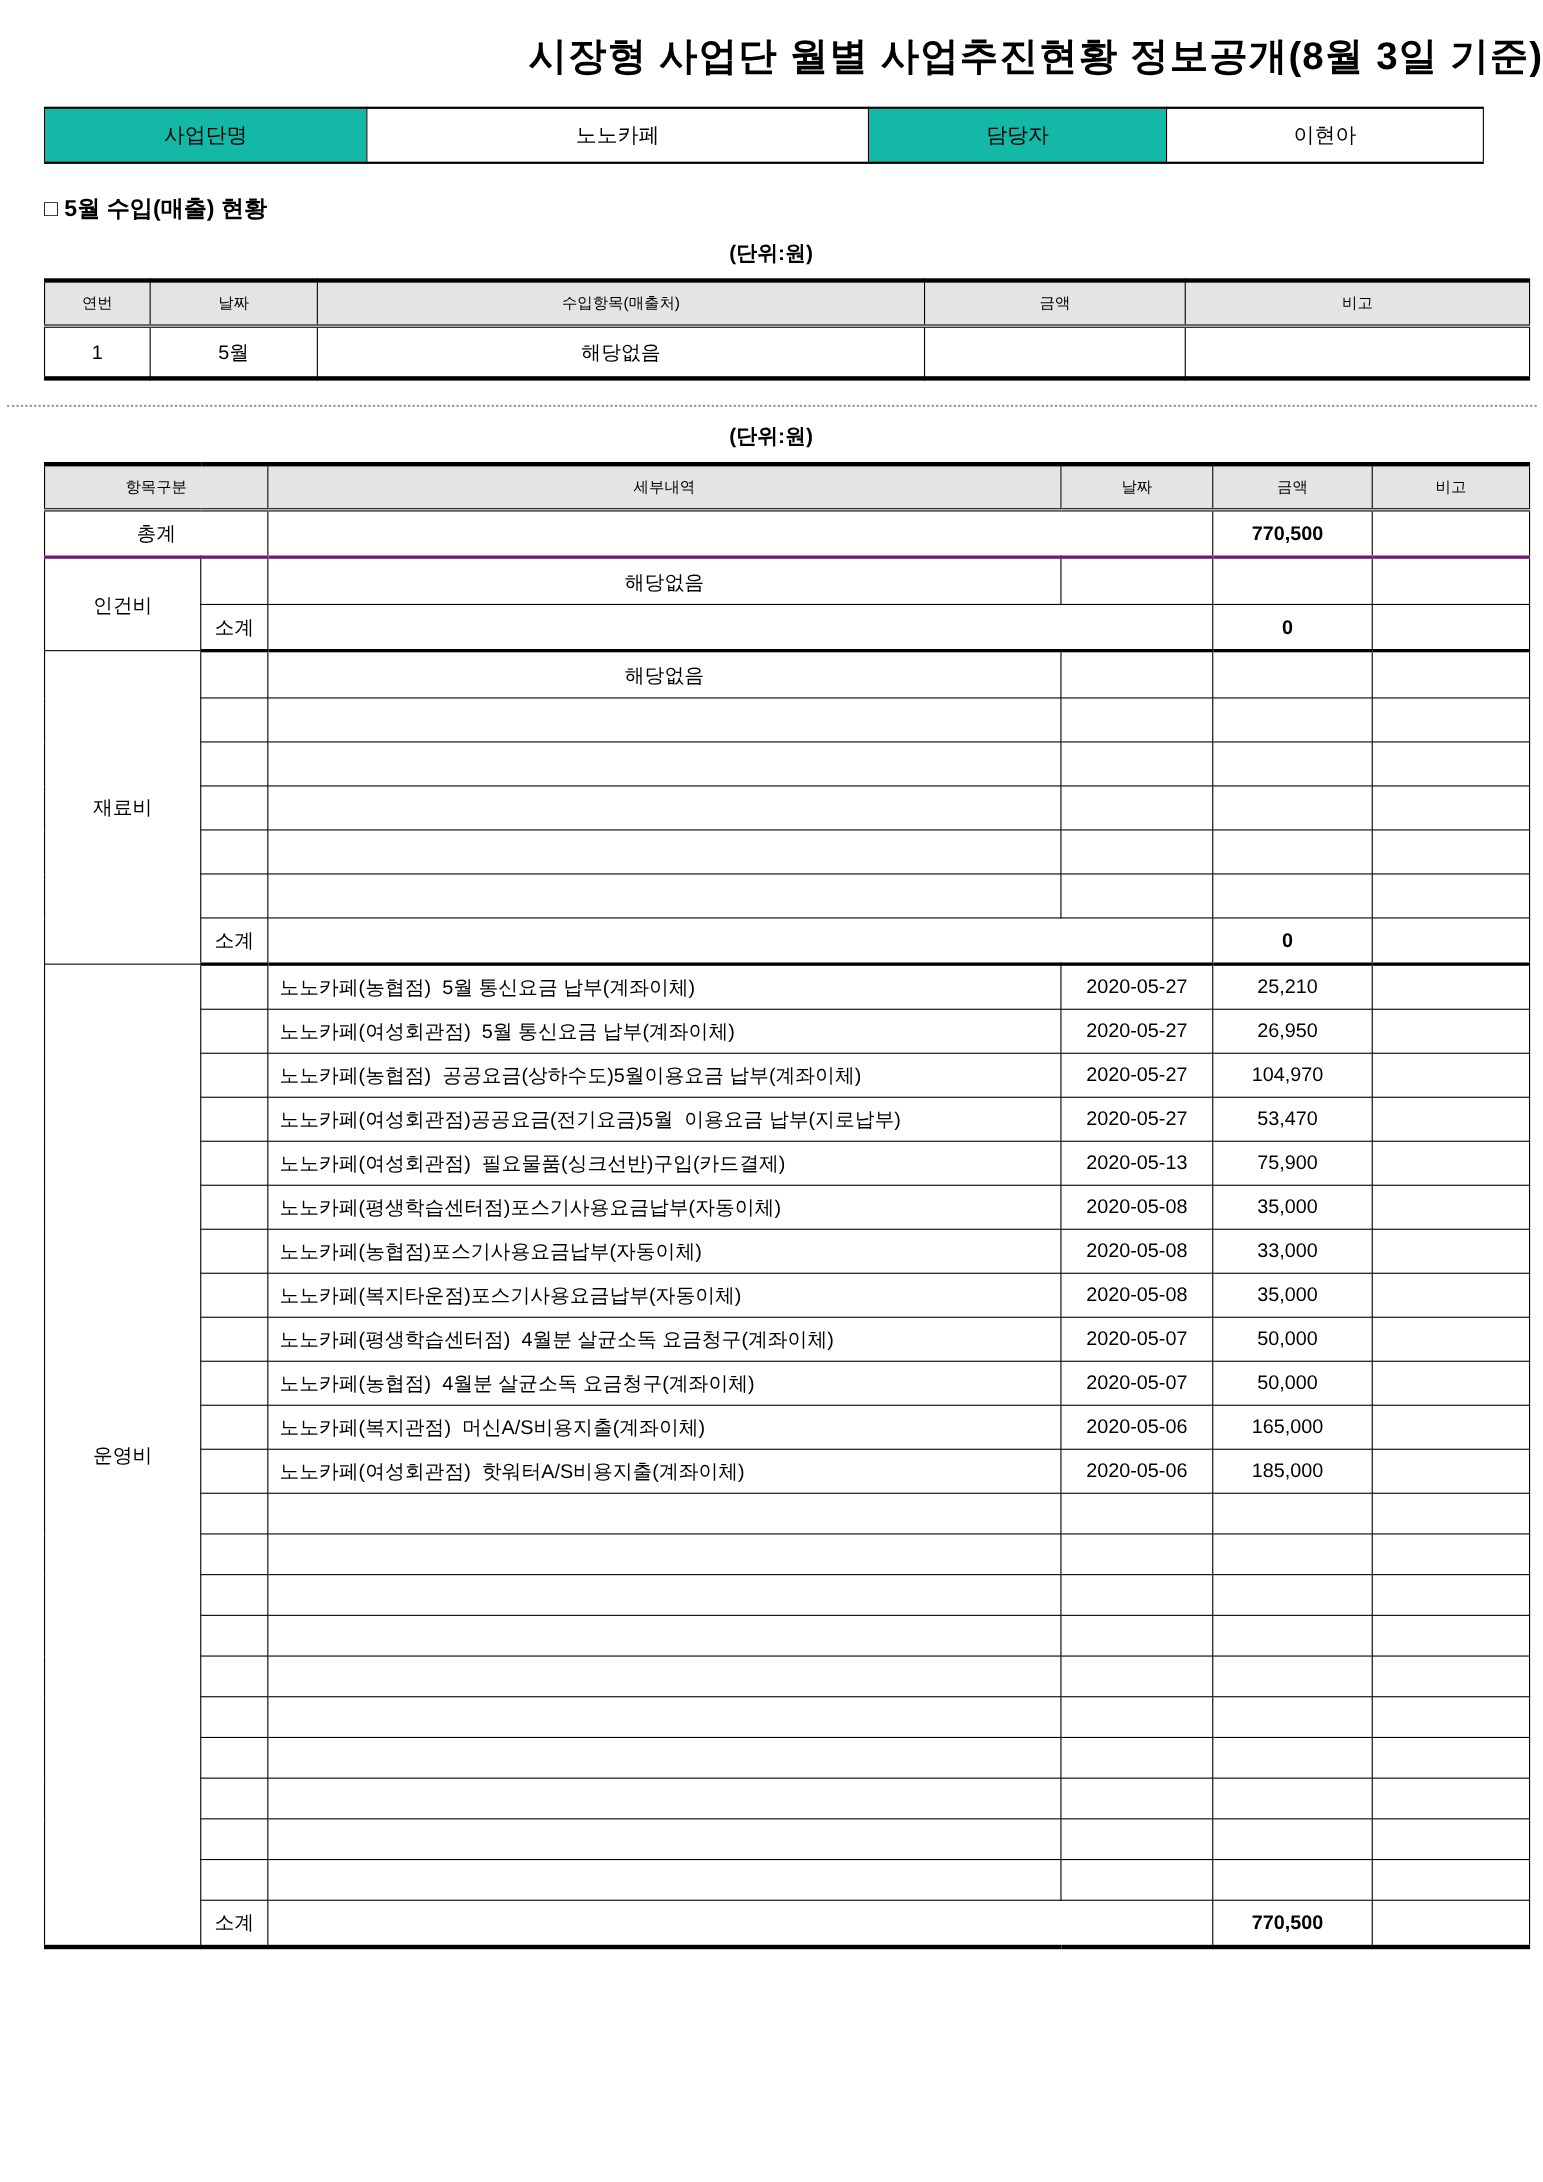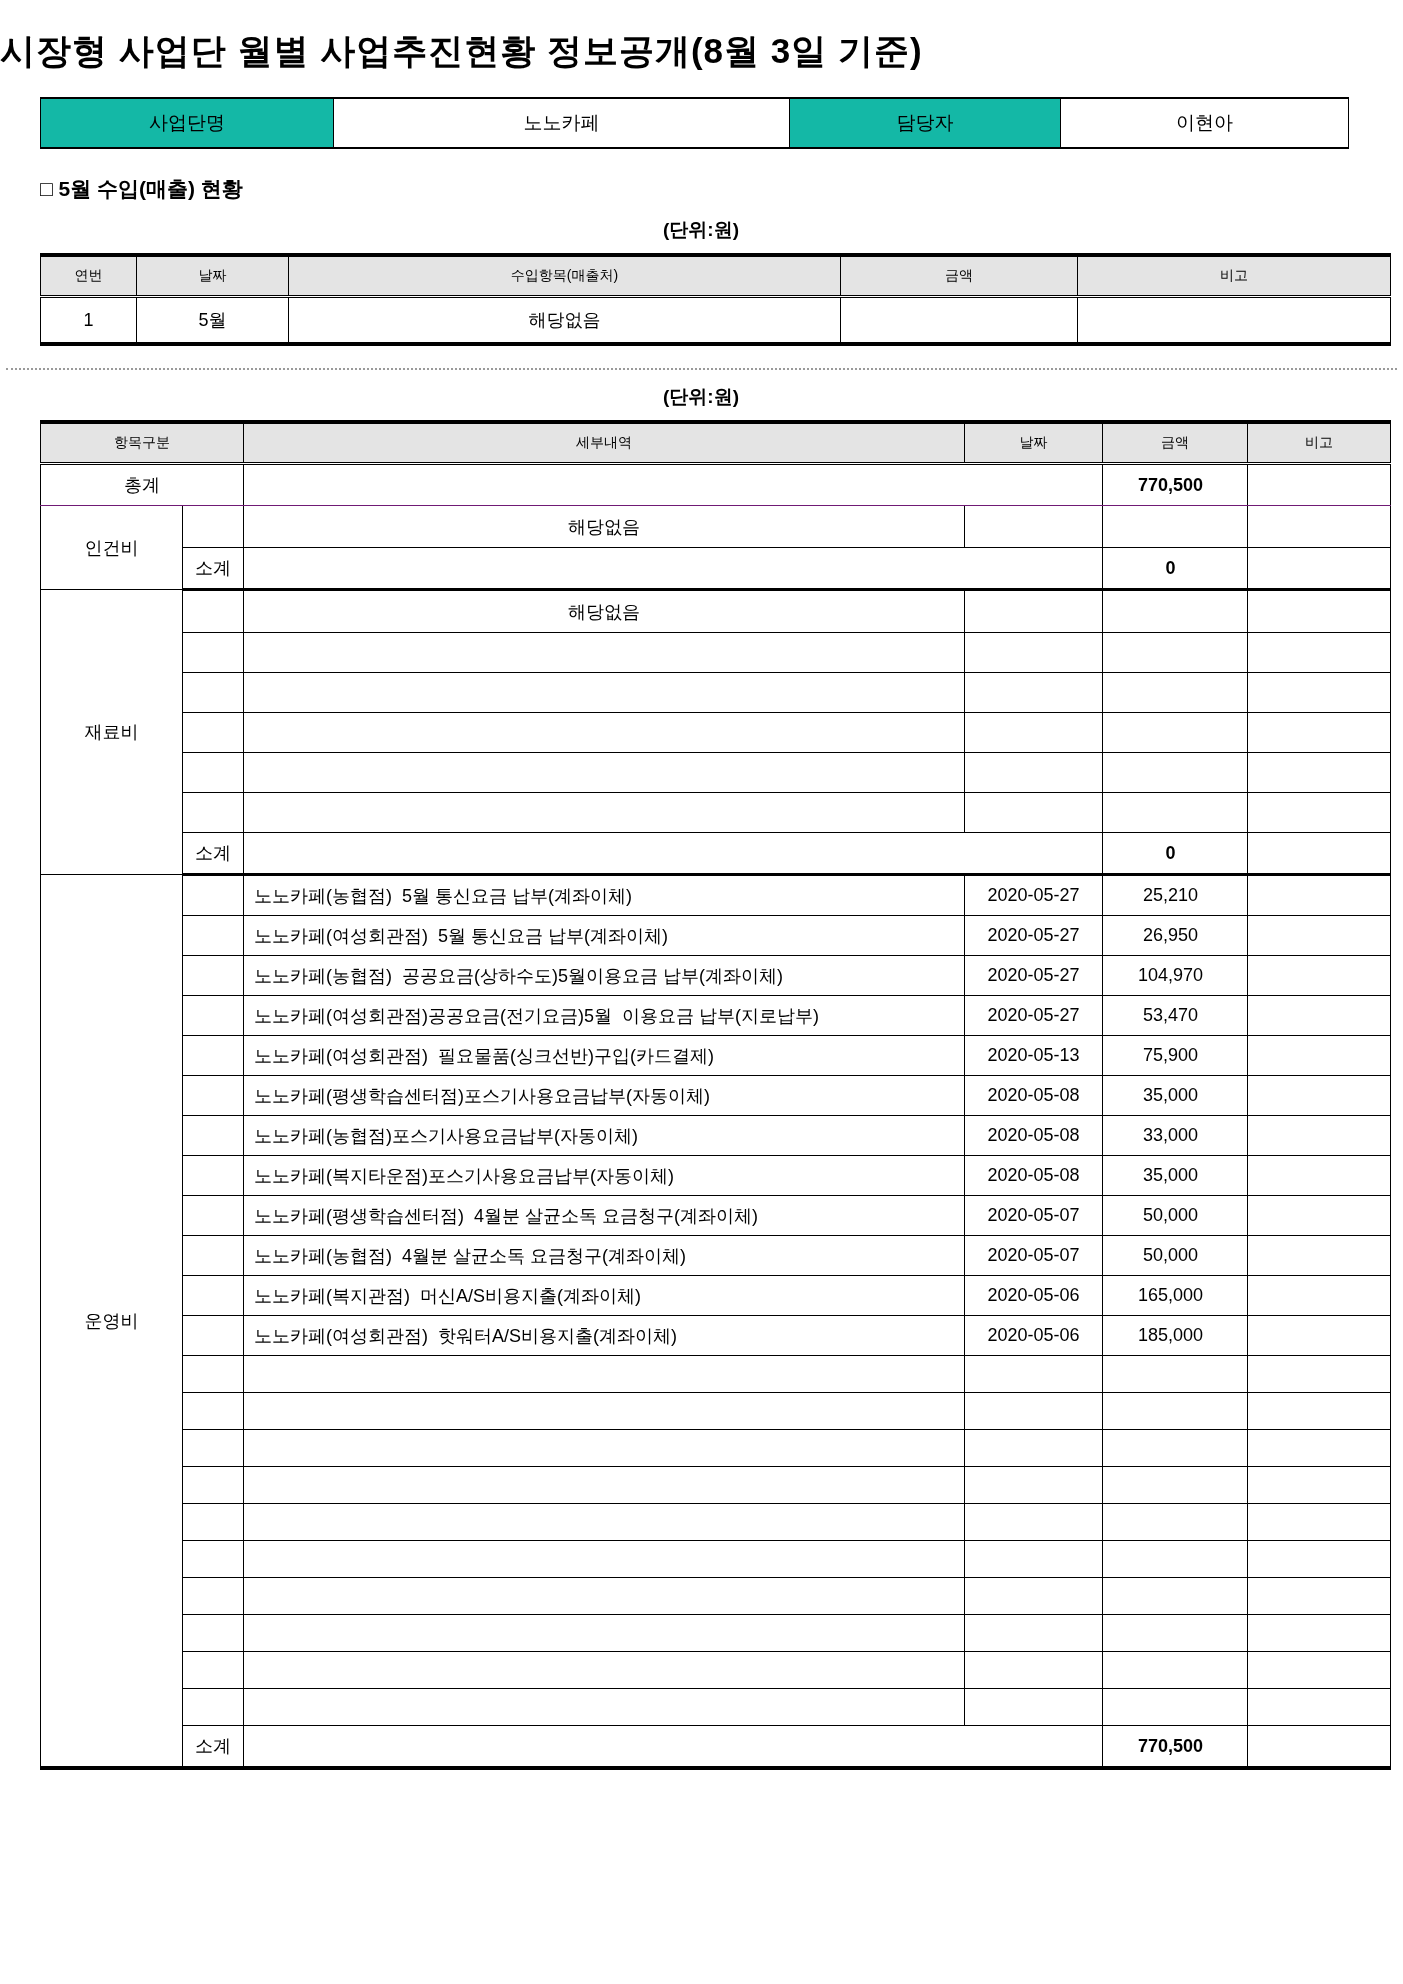--- a/index.html
+++ b/index.html
@@ -6,21 +6,21 @@
   body{
     width:1403px;height:1984px;
     font-family:"Liberation Sans","DejaVu Sans",sans-serif;
     color:#000;
     -webkit-font-smoothing:antialiased;
   }
   .page{position:relative;width:1403px;height:1984px;overflow:hidden;}
 
   .doc-title{
     margin:28px 0 0 0;
-    text-align:left;
+    text-align:right;
     font-size:35px;
     font-weight:bold;
     letter-spacing:1px;
   }
 
   table{border-collapse:collapse;table-layout:fixed;}
   td,th{overflow:hidden;font-weight:normal;}
 
   
   .info-table{
@@ -83,21 +83,21 @@
   .income .total-label{white-space:pre;}
 
   
   .dotted-sep{
     margin:22px 6px 0 6px;
     border-top:2px dotted #9a9a9a;
     height:0;
   }
 
   
-  .expense tr.grand td{height:38px;border-bottom:1px solid #701a75;}
+  .expense tr.grand td{height:38px;border-bottom:3px solid #701a75;}
   .expense tr.na td{height:39px;}
   .expense tr.data td{height:37px;}
   .expense tr.er td{height:37px;}
   .expense tr.er2 td{height:34px;}
   .expense tr.subtotal td{height:38px;}
   .expense tr.gend td{border-bottom:3px solid #000;}
   .expense td.gl{vertical-align:middle;}
 </style>
 </head>
 <body>

